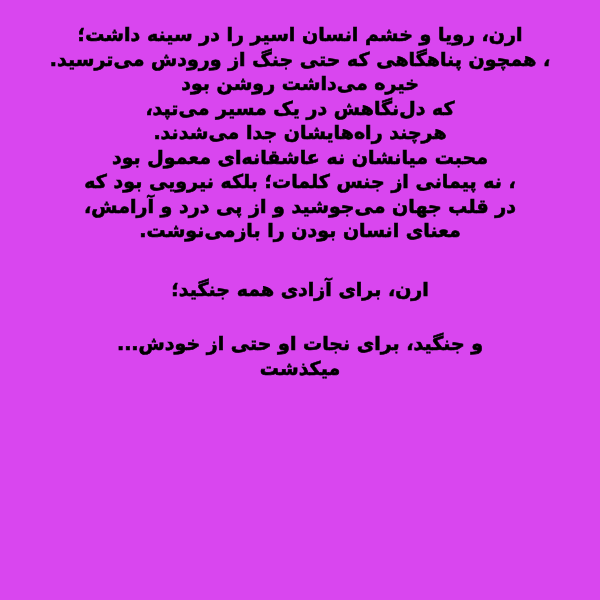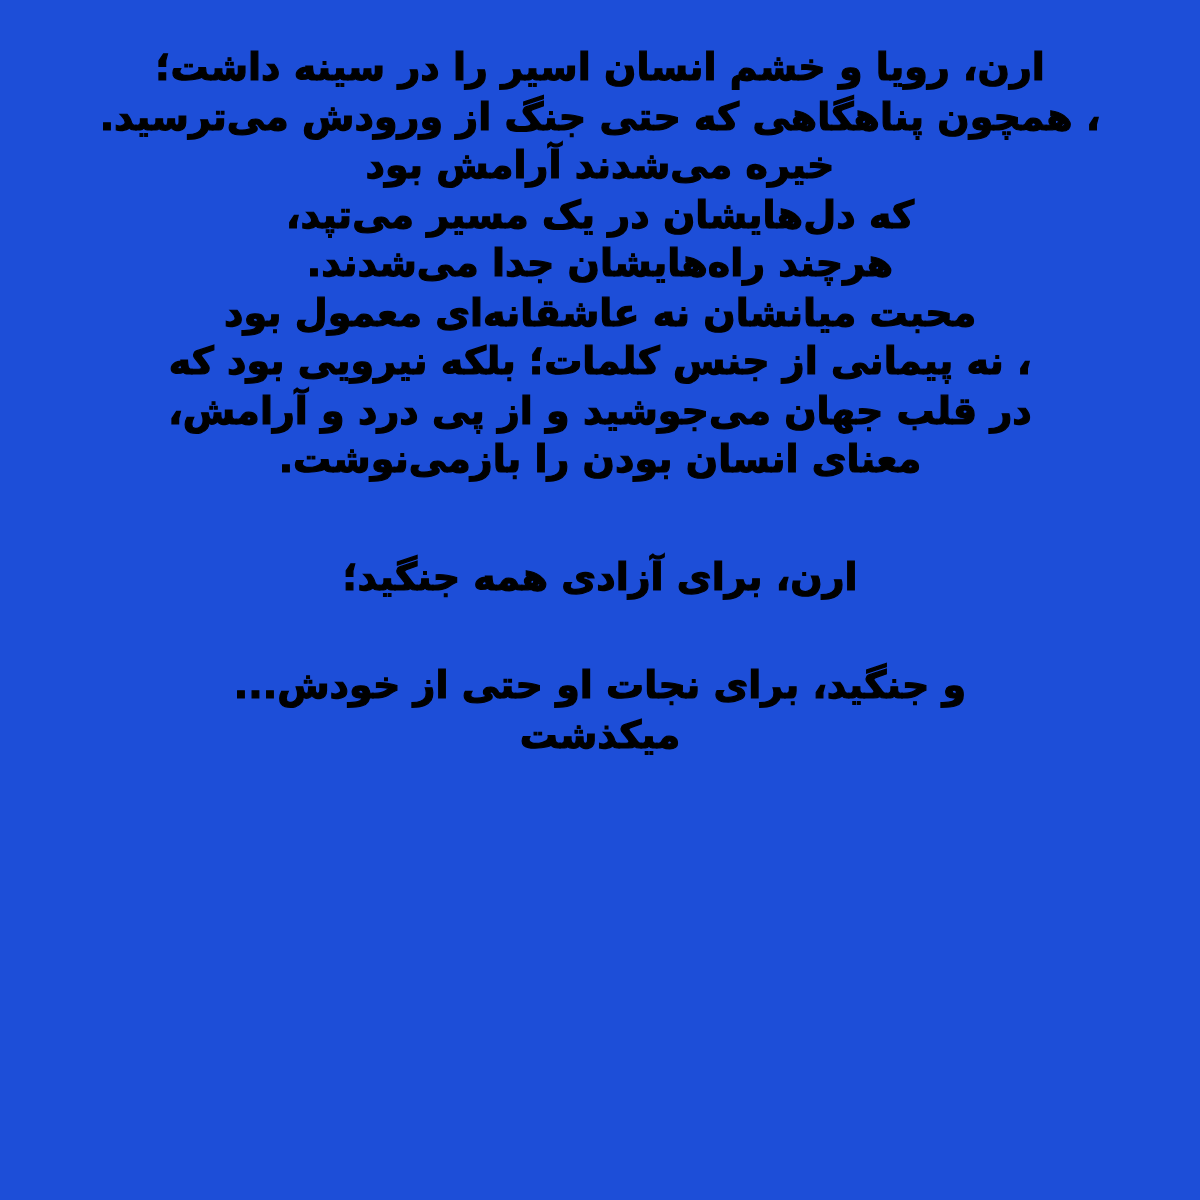--- a/index.html
+++ b/index.html
@@ -15,21 +15,21 @@
   }
   #page {
     width: 600px;
     height: 600px;
     box-sizing: border-box;
     padding: 22px 14px 10px 14px;
     display: flex;
     flex-direction: column;
     align-items: center;
     justify-content: flex-start;
-    background: #1d4ed8;
+    background: #d946ef;
   }
   .block {
     width: 100%;
     display: flex;
     flex-direction: column;
     align-items: center;
   }
   .line {
     direction: rtl;
     unicode-bidi: bidi-override;
@@ -47,22 +47,22 @@
   .spacer-lg { height: 34px; }
 </style>
 </head>
 <body>
 
 <div id="page">
 
   <div class="block">
     <div class="line">ارن، رویا و خشم انسان اسیر را در سینه داشت؛</div>
     <div class="line">، همچون پناهگاهی که حتی جنگ از ورودش می‌ترسید.</div>
-    <div class="line">خیره می‌شدند آرامش بود</div>
-    <div class="line">که دل‌هایشان در یک مسیر می‌تپد،</div>
+    <div class="line">خیره می‌داشت روشن بود</div>
+    <div class="line">که دل‌نگاهش در یک مسیر می‌تپد،</div>
     <div class="line">هرچند راه‌هایشان جدا می‌شدند.</div>
     <div class="line">محبت میانشان نه عاشقانه‌ای معمول بود</div>
     <div class="line">، نه پیمانی از جنس کلمات؛ بلکه نیرویی بود که</div>
     <div class="line">در قلب جهان می‌جوشید و از پی درد و آرامش،</div>
     <div class="line">معنای انسان بودن را بازمی‌نوشت.</div>
   </div>
 
   <div class="spacer-lg"></div>
 
   <div class="block">

